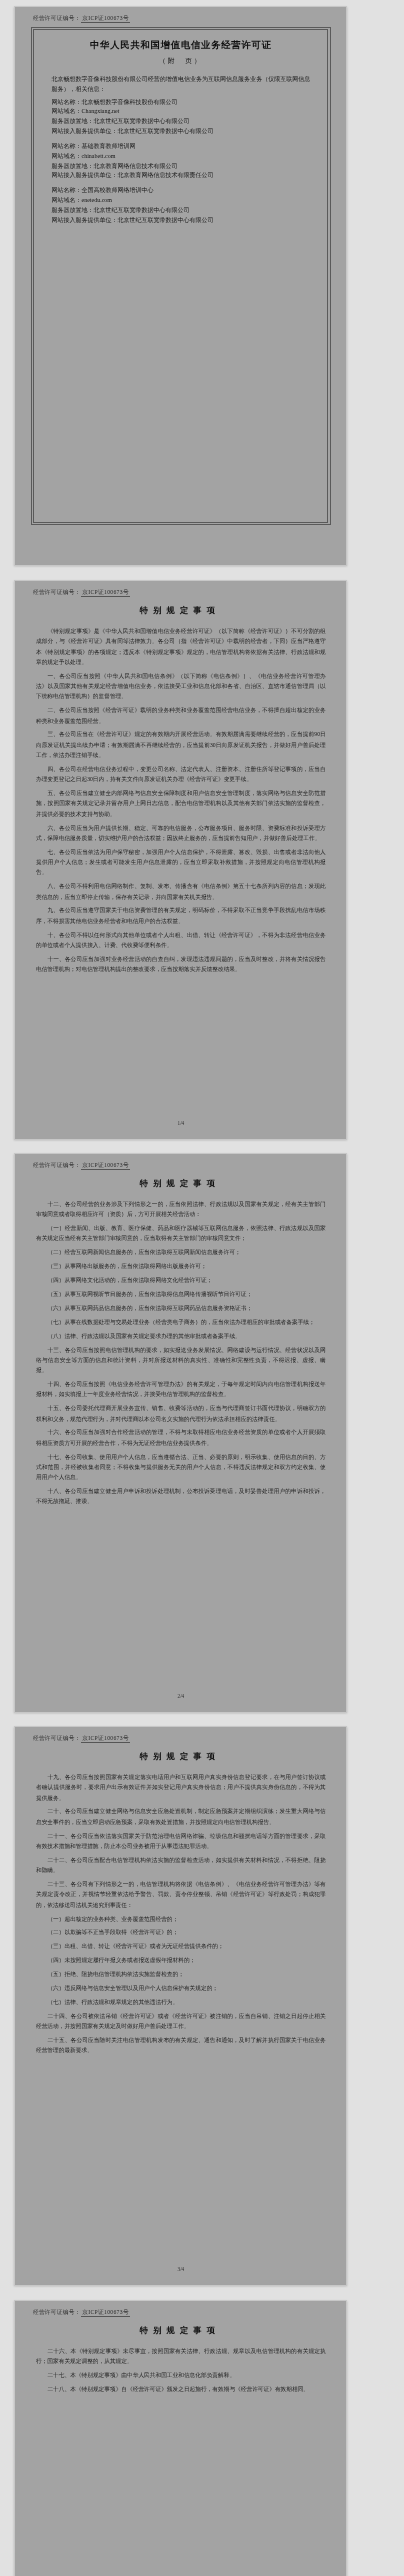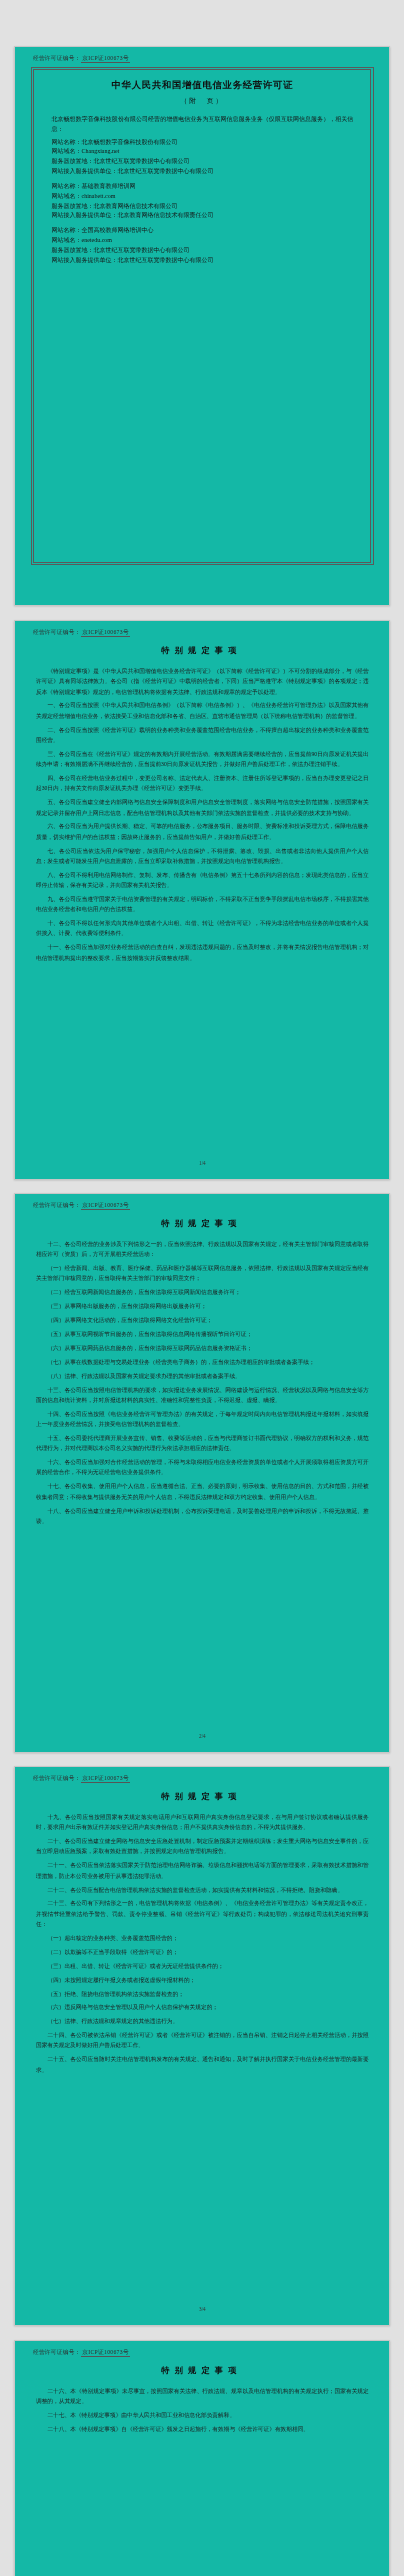--- a/index.html
+++ b/index.html
@@ -6,26 +6,25 @@
   body{background:#e1e1e1;}
   .canvas{
     position:relative;
     width:405px;height:2873px;
     background:#e1e1e1;
     font-family:"Liberation Serif","DejaVu Serif",serif;
     color:#1c1c1c;
     overflow:hidden;
   }
   .page{
-    position:absolute;left:14.4px;width:376px;height:560px;
-    background:#14b8a6;
+    position:absolute;left:14.4px;width:333px;height:560px;
+    background:#a3a3a3;
     border:0.5px solid #c7c7c7;
     box-shadow:0 0.5px 2.1px rgba(0,0,0,.22);
     box-sizing:border-box;
-    margin-top:40px;
   }
   #page1{top:6.2px}
   #page2{top:580px}
   #page3{top:1153px}
   #page4{top:1726px}
   #page5{top:2300px}
 
   .page-header{
     position:absolute;top:8.2px;left:17.5px;
     font-size:5.7px;color:#2e2e2e;letter-spacing:0.3px;

